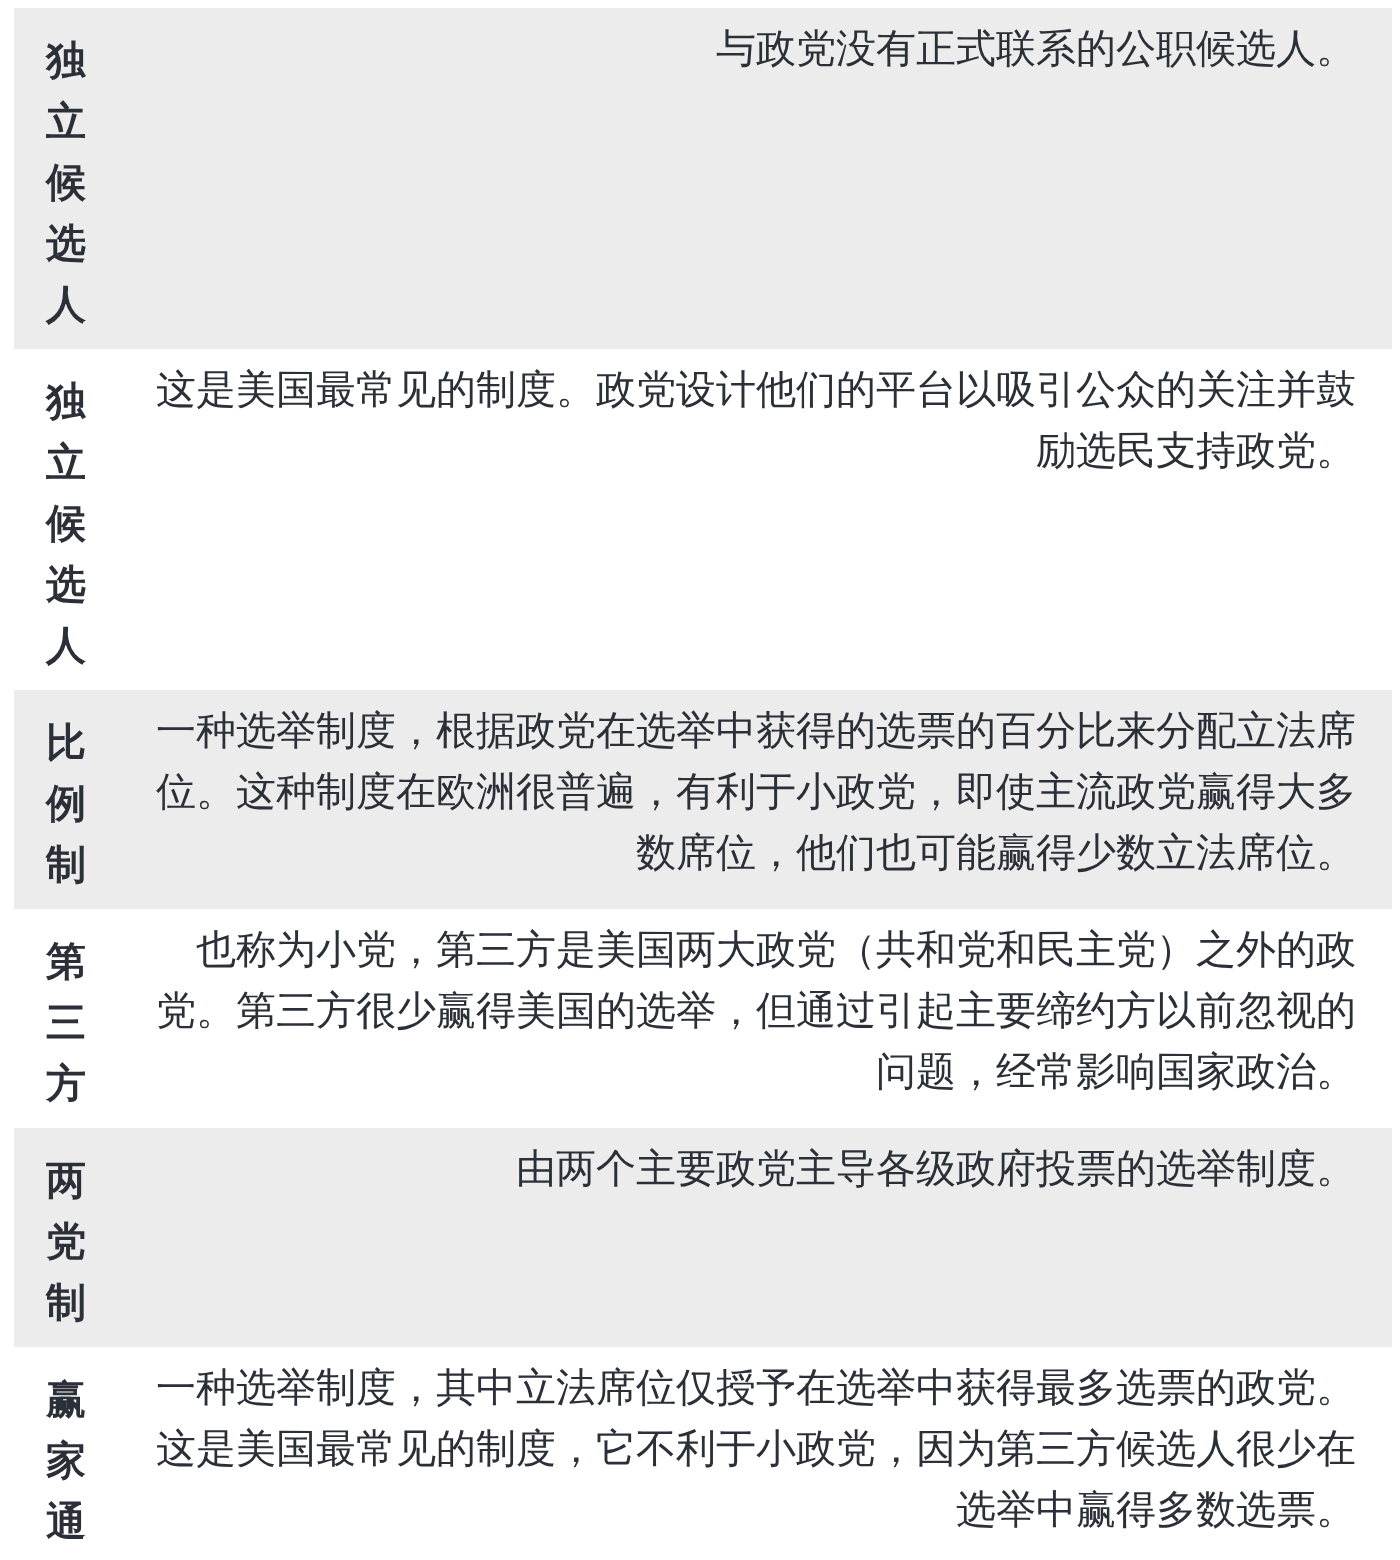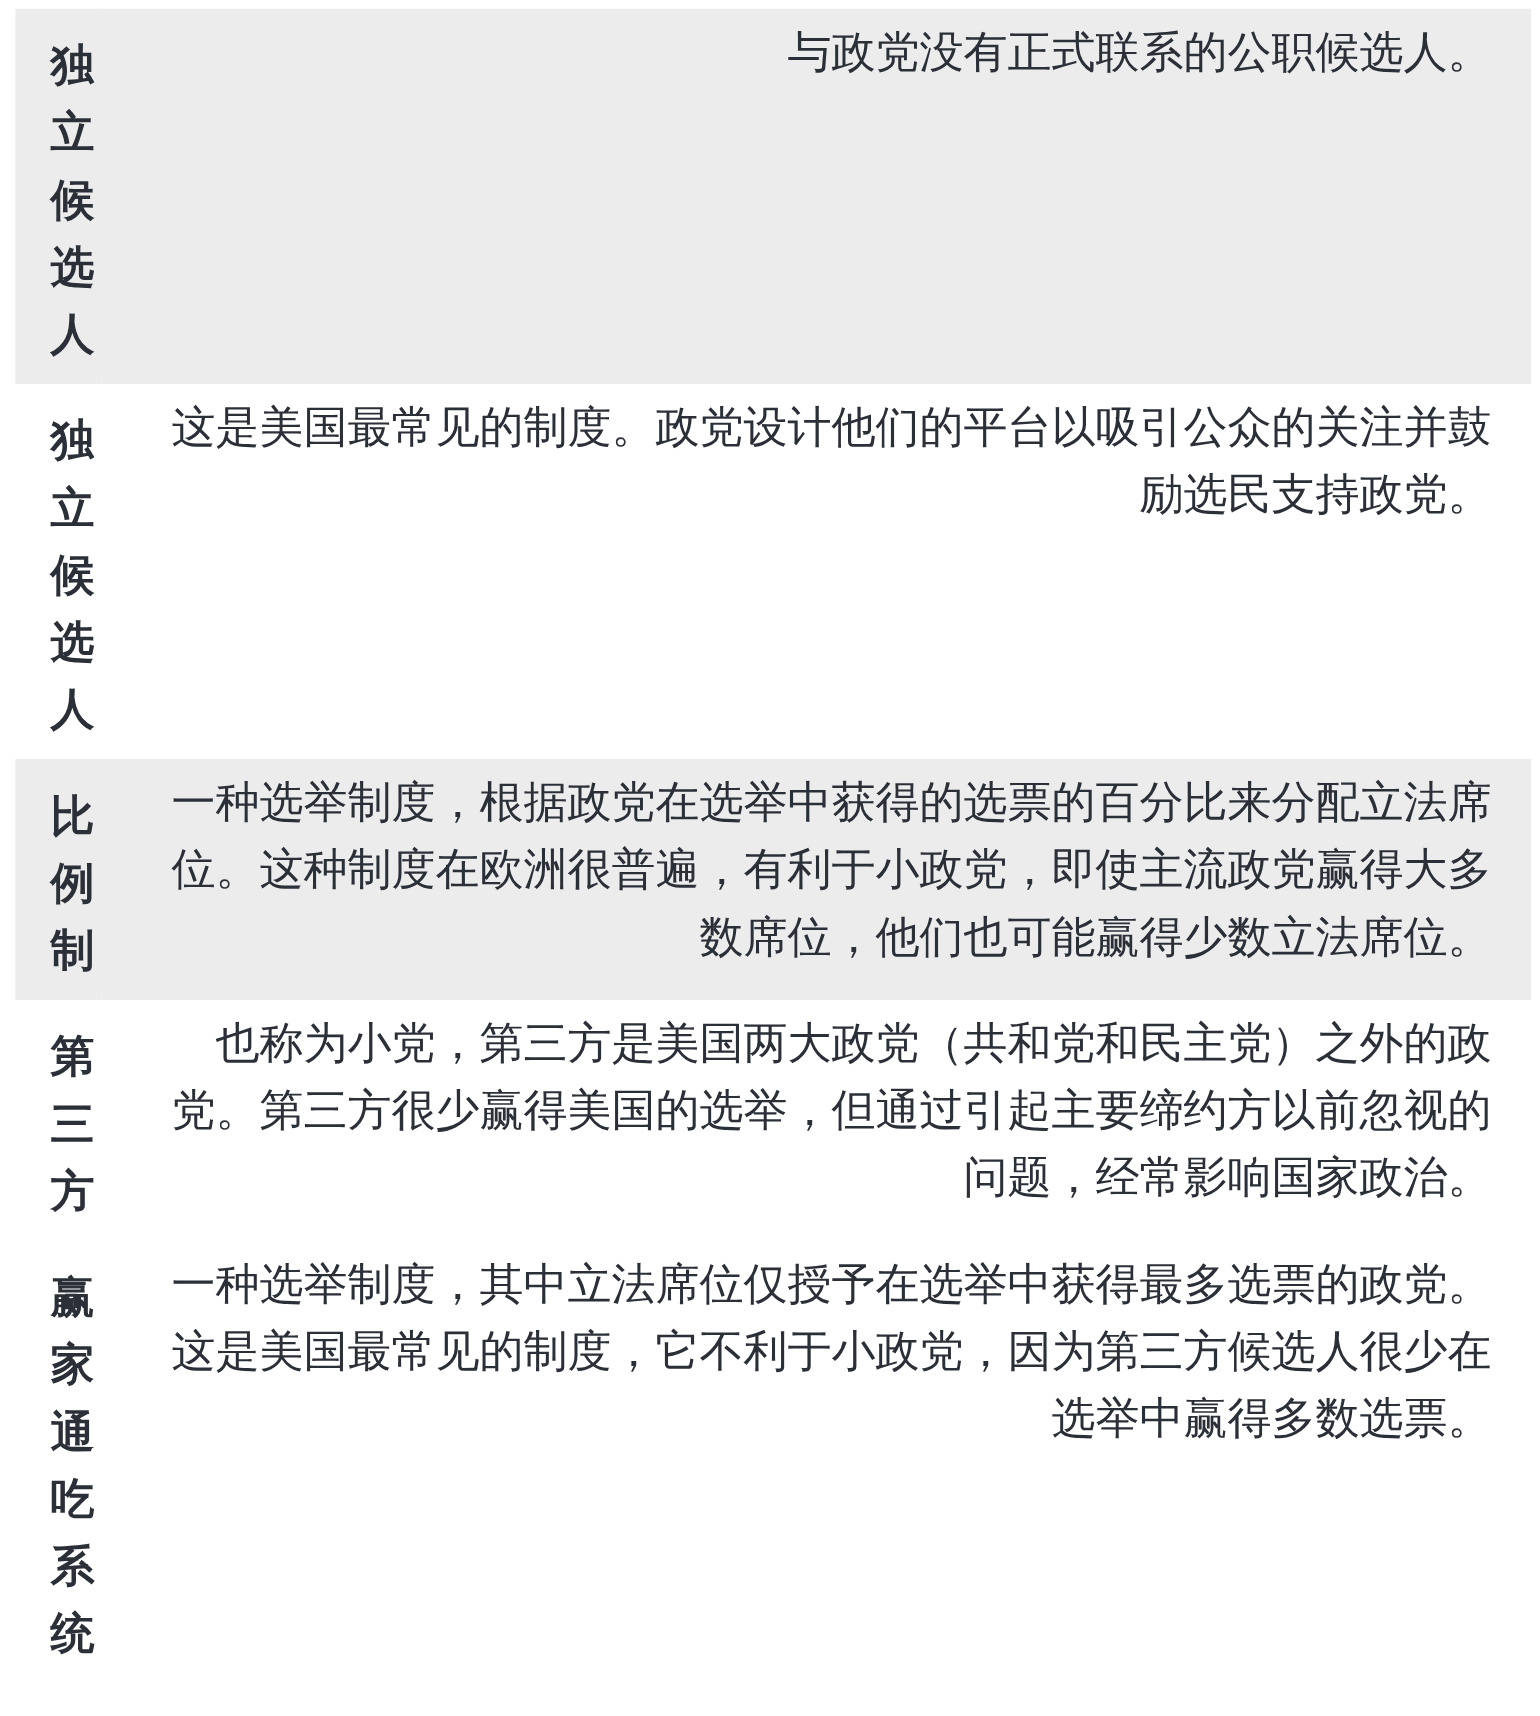--- a/index.html
+++ b/index.html
@@ -77,20 +77,28 @@
         </td>
       </tr>
       <tr class="row-even">
         <td class="term-cell">
           <span>第三方</span>
         </td>
         <td class="def-cell">
           <span>也称为小党，第三方是美国两大政党（共和党和民主党）之外的政党。第三方很少赢得美国的选举，但通过引起主要缔约方以前忽视的问题，经常影响国家政治。</span>
         </td>
       </tr>
+      <tr class="row-odd">
+        <td class="term-cell">
+          <span>两党制</span>
+        </td>
+        <td class="def-cell">
+          <span>由两个主要政党主导各级政府投票的选举制度。</span>
+        </td>
+      </tr>
       <tr class="row-even">
         <td class="term-cell">
           <span>赢家通吃系统</span>
         </td>
         <td class="def-cell">
           <span>一种选举制度，其中立法席位仅授予在选举中获得最多选票的政党。这是美国最常见的制度，它不利于小政党，因为第三方候选人很少在选举中赢得多数选票。</span>
         </td>
       </tr>
     </tbody>
   </table>

